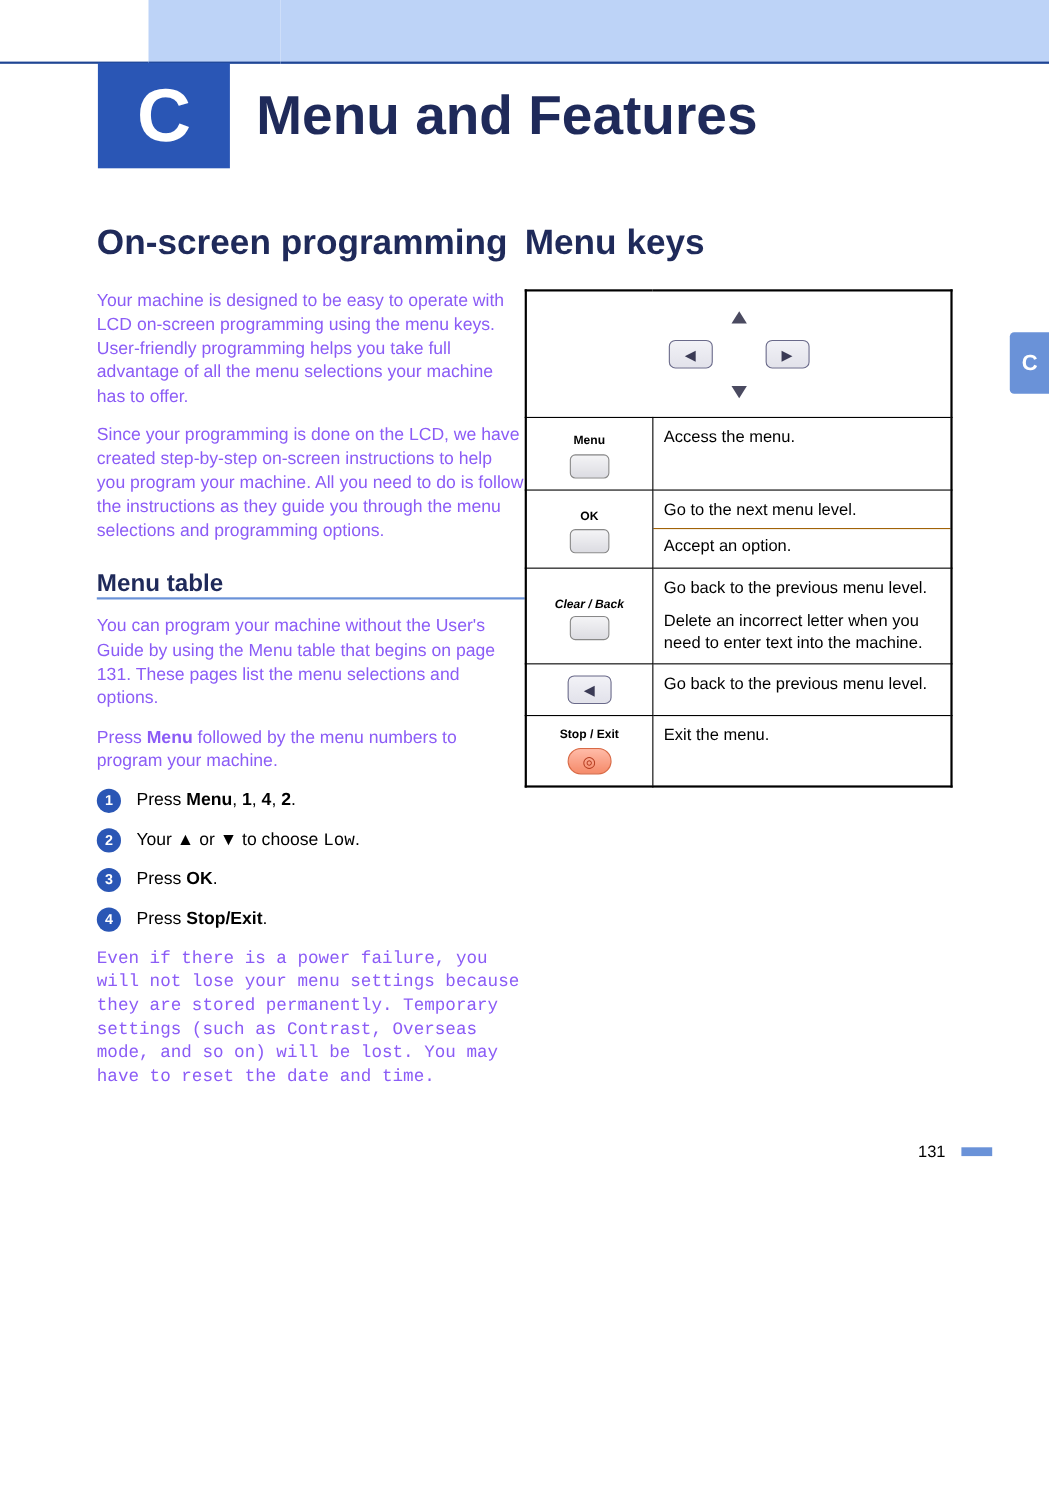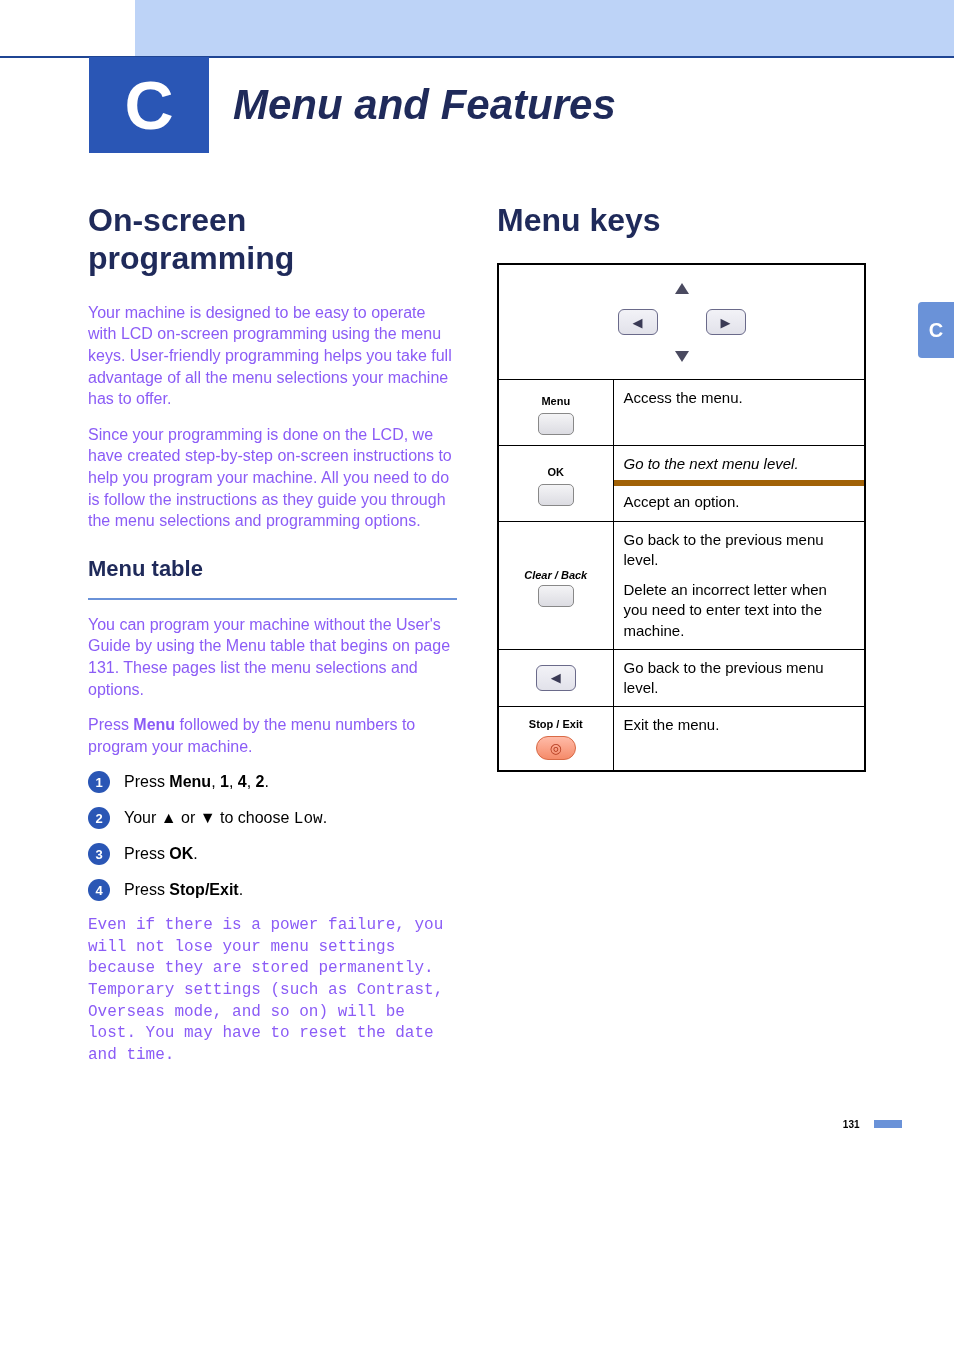--- a/index.html
+++ b/index.html
@@ -27,29 +27,27 @@
   .hero .badge {
     width: 120px; height: 96px;
     background: #2a56b5;
     color: #fff;
     font-size: 68px;
     font-weight: 600;
     display: flex; align-items: center; justify-content: center;
     font-family: Arial, Helvetica, sans-serif;
   }
   .hero h1 {
-    font-size: 42px;
+    font-size: 50px;
     font-weight: 700;
     color: #1f2a5a;
     margin-left: 24px;
-    font-style: italic;
   }
   .content {
     display: flex;
-    gap: 40px;
     padding: 48px 88px 24px 88px;
   }
   .col { flex: 1; min-width: 0; }
   h2.section {
     font-size: 32px;
     font-weight: 700;
     color: #1f2a5a;
     line-height: 1.2;
     margin-bottom: 24px;
   }
@@ -57,21 +55,21 @@
     font-size: 16px;
     line-height: 1.35;
     margin-bottom: 14px;
     color: #8b5cf6;
   }
   h3.sub {
     font-size: 22px;
     font-weight: 700;
     color: #1f2a5a;
     border-bottom: 2px solid #6a92d8;
-    padding-bottom: 16px;
+    padding-bottom: 0;
     margin-top: 24px;
     margin-bottom: 14px;
   }
   .steps { margin-top: 6px; }
   .step {
     display: flex;
     align-items: center;
     gap: 14px;
     margin-bottom: 14px;
     font-size: 16px;
@@ -164,21 +162,21 @@
     display: flex; align-items: center; justify-content: center;
     border-top-left-radius: 4px;
     border-bottom-left-radius: 4px;
   }
   .footer {
     position: relative;
     padding: 24px 52px 24px 88px;
     text-align: right;
   }
   .footer .pnum {
-    font-size: 10px; font-weight: 700;
+    font-size: 15px; font-weight: 400;
     display: inline-block;
     vertical-align: middle;
   }
   .footer .pbar {
     display: inline-block;
     width: 28px; height: 8px;
     background: #6a92d8;
     vertical-align: middle;
     margin-left: 10px;
   }
@@ -274,21 +272,21 @@
         <td>Access the menu.</td>
       </tr>
       <tr>
         <td class="keycol">
           <span class="softkey">
             <span class="lbl">OK</span>
             <span class="cap"></span>
           </span>
         </td>
         <td>
-          <div style="border-bottom:6px solid #a16207; padding-bottom:6px; margin:-8px -10px 6px -10px; padding-left:10px; padding-right:10px; padding-top:8px;font-style:italic;">Go to the next menu level.</div>
+          <div style="border-bottom:1px solid #a16207; padding-bottom:6px; margin:-8px -10px 6px -10px; padding-left:10px; padding-right:10px; padding-top:8px;">Go to the next menu level.</div>
           <div>Accept an option.</div>
         </td>
       </tr>
       <tr>
         <td class="keycol">
           <span class="softkey">
             <span class="lbl" style="line-height:1.1;font-style:italic;">Clear / Back</span>
             <span class="cap"></span>
           </span>
         </td>

